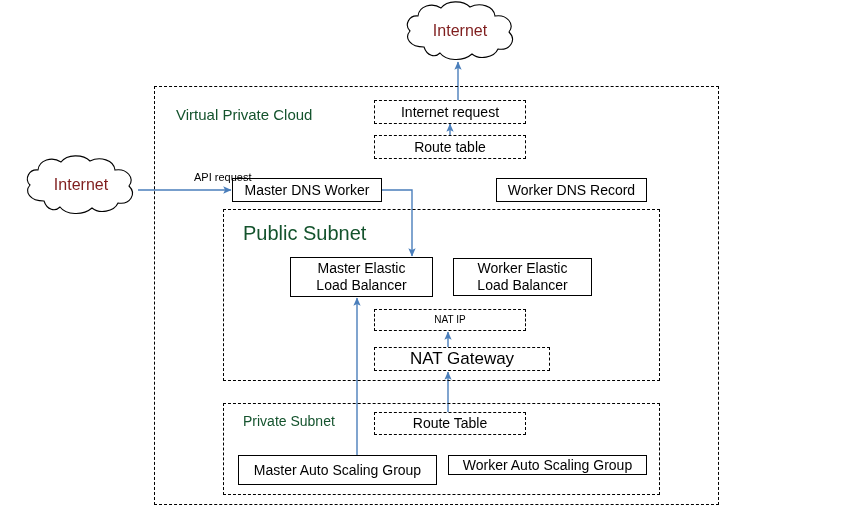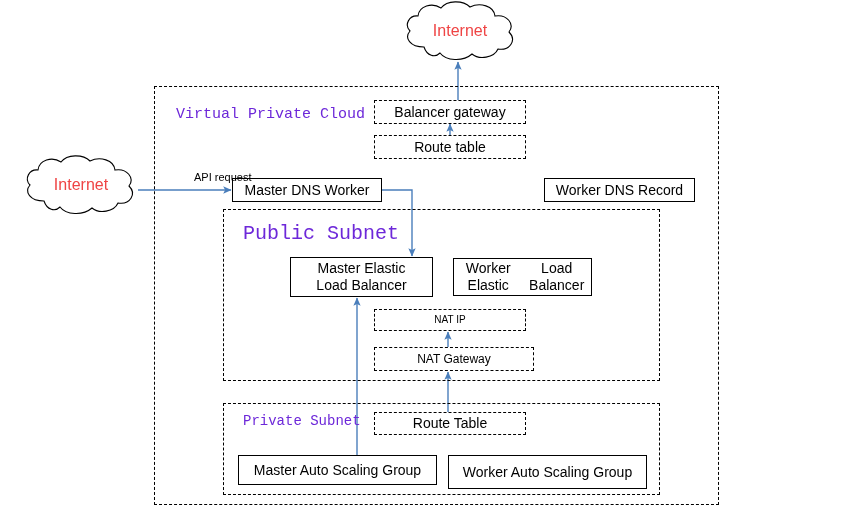--- a/index.html
+++ b/index.html
@@ -41,36 +41,35 @@
     background: transparent;
   }
   .container-box {
     position: absolute;
     box-sizing: border-box;
     border: 1px dashed #000000;
     background: transparent;
   }
   .container-label {
     position: absolute;
-    color: #6d28d9;
+    color: #14532d;
     white-space: nowrap;
-    font-family: Liberation Mono, monospace;
   }
   .free-label {
     position: absolute;
     color: #000000;
     white-space: nowrap;
     margin-left: 36px;
   }
   .cloud-label {
     position: absolute;
     display: flex;
     align-items: center;
     justify-content: center;
-    color: #ef4444;
+    color: #7f1d1d;
     white-space: nowrap;
   }
 </style>
 </head>
 <body>
 
 <div id="canvas">
 
   <svg id="svg-layer" viewBox="0 0 848 513" xmlns="http://www.w3.org/2000/svg">
     <defs>
@@ -130,41 +129,41 @@
   <div class="container-label" style="left:176px; top:106px; font-size:15px;">Virtual Private Cloud</div>
 
   <div class="container-box" style="left:223px; top:209px; width:437px; height:172px;"></div>
   <div class="container-label" style="left:243px; top:222px; font-size:20px;">Public Subnet</div>
 
   <div class="container-box" style="left:223px; top:403px; width:437px; height:92px;"></div>
   <div class="container-label" style="left:243px; top:413px; font-size:14px;">Private Subnet</div>
 
   <div class="free-label" style="left:158px; top:171px; font-size:11px;">API request</div>
 
-  <div class="node dashed-box" style="left:374px; top:100px; width:152px; height:24px; font-size:14px;">Balancer gateway</div>
+  <div class="node dashed-box" style="left:374px; top:100px; width:152px; height:24px; font-size:14px;">Internet request</div>
 
   <div class="node dashed-box" style="left:374px; top:135px; width:152px; height:24px; font-size:14px;">Route table</div>
 
   <div class="node solid-box" style="left:232px; top:178px; width:150px; height:24px; font-size:14px;">Master DNS Worker</div>
 
-  <div class="node solid-box" style="left:496px; top:178px; width:151px; height:24px; font-size:14px;margin-left:48px;">Worker DNS Record</div>
+  <div class="node solid-box" style="left:496px; top:178px; width:151px; height:24px; font-size:14px;">Worker DNS Record</div>
 
   <div class="node solid-box" style="left:290px; top:257px; width:143px; height:40px; font-size:14px; flex-direction:column;">
     <span>Master Elastic</span>
     <span>Load Balancer</span>
   </div>
 
-  <div class="node solid-box" style="left:453px; top:258px; width:139px; height:38px; font-size:14px; flex-direction:row;">
+  <div class="node solid-box" style="left:453px; top:258px; width:139px; height:38px; font-size:14px; flex-direction:column;">
     <span>Worker Elastic</span>
     <span>Load Balancer</span>
   </div>
 
   <div class="node dashed-box" style="left:374px; top:309px; width:152px; height:22px; font-size:10px;">NAT IP</div>
 
-  <div class="node dashed-box" style="left:374px; top:347px; width:160px; height:24px; font-size:12px;">NAT Gateway</div>
+  <div class="node dashed-box" style="left:374px; top:347px; width:176px; height:24px; font-size:17px;">NAT Gateway</div>
 
   <div class="node dashed-box" style="left:374px; top:412px; width:152px; height:23px; font-size:14px;">Route Table</div>
 
   <div class="node solid-box" style="left:238px; top:455px; width:199px; height:30px; font-size:14px;">Master Auto Scaling Group</div>
 
-  <div class="node solid-box" style="left:448px; top:455px; width:199px; height:34px; font-size:14px;">Worker Auto Scaling Group</div>
+  <div class="node solid-box" style="left:448px; top:455px; width:199px; height:20px; font-size:14px;">Worker Auto Scaling Group</div>
 
 </div>
 
 </body></html>

